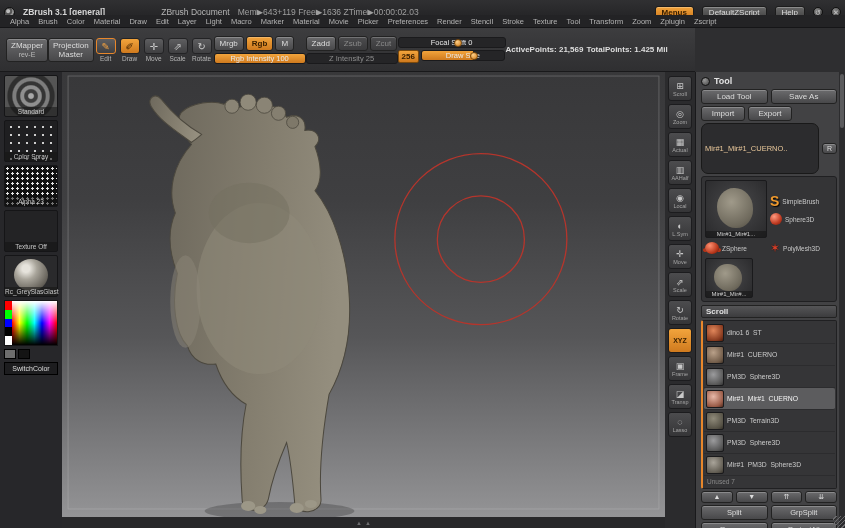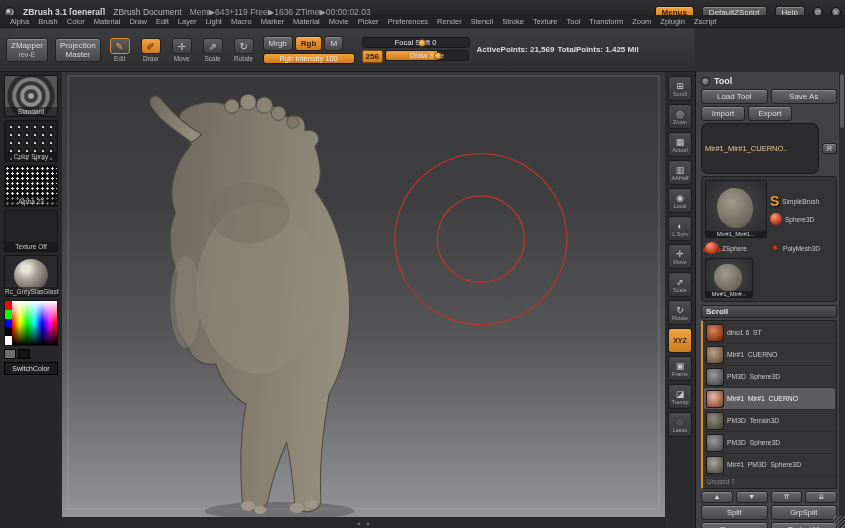--- a/index.html
+++ b/index.html
@@ -5,37 +5,37 @@
   * { margin:0; padding:0; box-sizing:border-box; }
   html,body { background:#1b1b1d; }
   body { font-family:"Liberation Sans","DejaVu Sans",sans-serif; }
   .window { position:relative; width:845px; height:528px; background:#2e2e30; overflow:hidden; }
 
   
   .titlebar { position:absolute; top:0; left:0; right:0; height:15px; background:linear-gradient(#303032,#202022);
     display:flex; align-items:center; gap:8px; padding:12px 4px; color:#c9c9c9; font-size:8.5px; }
   .logo { width:11px; height:11px; border-radius:50%; background:radial-gradient(circle at 35% 35%, #bbb 0 18%, #555 30% 45%, #999 55% 65%, #444 75%); border:1px solid #111; }
   .tb-app { font-weight:bold; color:#d6d6d6; }
-  .tb-doc { color:#b5b5b5; }
+  .tb-doc { color:#b5b5b5;margin-left:48px; }
   .tb-stats { color:#9f9f9f; }
   .tb-spacer { flex:1; }
   .tb-btn { font-size:8px; padding:1px 6px; border-radius:3px; border:1px solid #1c1c1c; color:#ddd;
     background:linear-gradient(#666,#444); box-shadow:inset 0 1px 0 rgba(255,255,255,.25); cursor:default; }
   .tb-btn.orange { background:linear-gradient(#f2a43c,#cf7a1e); color:#3a2000; font-weight:bold; }
   .tb-circle { width:10px; height:10px; border-radius:50%; background:radial-gradient(circle at 35% 30%, #888, #3a3a3a); border:1px solid #111;
     color:#ccc; font-size:7px; line-height:9px; text-align:center; }
 
   
   .menubar { position:absolute; top:15px; left:0; right:0; height:13px; background:#232325; border-bottom:1px solid #151517;
     display:flex; align-items:center; gap:1px; padding:0 6px; }
   .mi { font-size:7.5px; color:#b4b4b4; padding:1px 4px; cursor:default; }
 
   
   .shelf { position:absolute; top:28px; left:0; right:150px; height:44px; background:linear-gradient(#3d3d3f,#2f2f31);
-    border-bottom:1px solid #19191b; display:flex; align-items:center; gap:7px; padding:2px 6px; }
+    border-bottom:1px solid #19191b; display:flex; align-items:center; padding:2px 6px; }
   .btn { font-size:8px; color:#ddd; background:linear-gradient(#6b6b6d,#48484a); border:1px solid #222; border-radius:3px;
     box-shadow:inset 0 1px 0 rgba(255,255,255,.22); padding:2px 5px; text-align:center; cursor:default; }
   .btn.dim { color:#8a8a8a; background:linear-gradient(#4c4c4e,#3a3a3c); }
   .btn.orange { background:linear-gradient(#f2a43c,#cf7a1e); color:#3a2000; font-weight:bold; }
   .two-line { display:flex; flex-direction:column; line-height:9px; padding:2px 4px; }
   .two-line .l2 { font-size:7px; color:#bbb; }
   .tool-ico { display:flex; flex-direction:column; align-items:center; width:24px; }
   .ico-box { width:20px; height:16px; background:linear-gradient(#5e5e60,#3f3f41); border:1px solid #232325; border-radius:3px;
     color:#ccc; font-size:10px; line-height:15px; text-align:center; }
   .ico-box.edit { border:1px solid #e8872b; color:#f0a040; }
@@ -220,20 +220,30 @@
     </div>
     <div class="grp">
       <div class="row">
         <span class="btn">Mrgb</span>
         <span class="btn orange">Rgb</span>
         <span class="btn">M</span>
       </div>
       <div class="slider" style="width:92px;">
         <span class="fill" style="width:100%;"></span>
         <span class="txt">Rgb Intensity 100</span>
+      </div>
+    </div>
+    <div class="grp">
+      <div class="row">
+        <span class="btn">Zadd</span>
+        <span class="btn dim">Zsub</span>
+        <span class="btn dim">Zcut</span>
+      </div>
+      <div class="slider dim" style="width:92px;">
+        <span class="txt">Z Intensity 25</span>
       </div>
     </div>
     <div class="grp">
       <div class="slider" style="width:108px;">
         <span class="knob" style="left:52%;"></span>
         <span class="txt">Focal Shift 0</span>
       </div>
       <div class="row">
         <span class="badge">256</span>
         <div class="slider" style="width:84px;">

